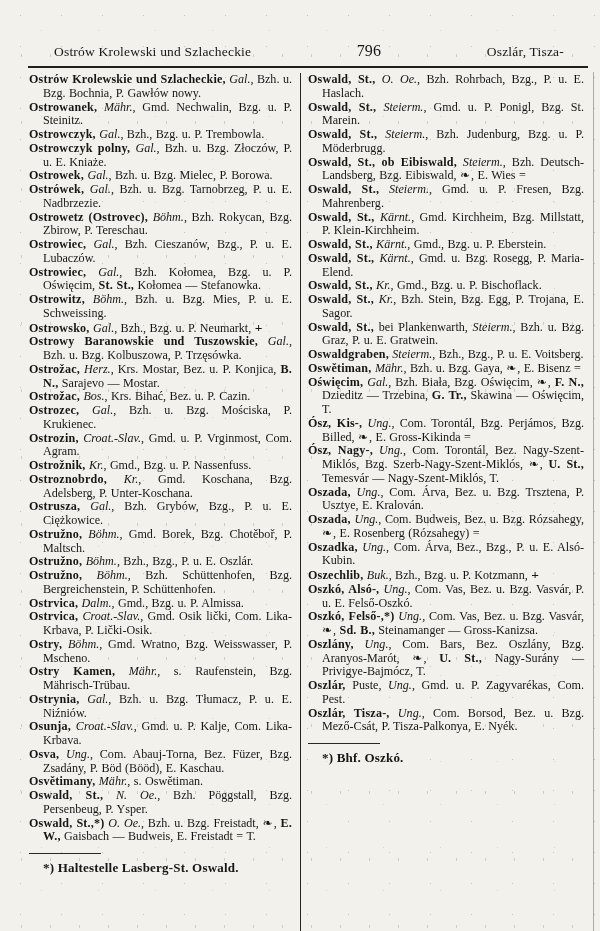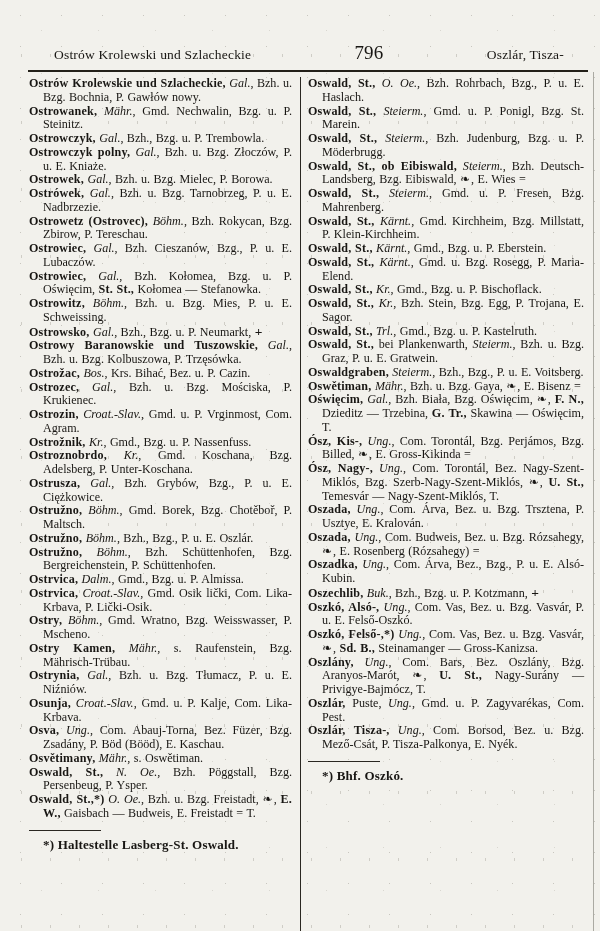--- a/index.html
+++ b/index.html
@@ -15,21 +15,21 @@
     font-family:"Liberation Serif", serif;
     color:#181613;
   }
   .page{position:relative;width:600px;height:931px;margin-top:12px;}
   .header{
     display:flex;align-items:baseline;
     padding:30px 36px 6px 54px;
     font-size:13.5px;letter-spacing:0.2px;
   }
   .header .ht-left{flex:0 0 auto;}
-  .header .ht-page{flex:1 1 auto;text-align:center;font-size:19px;}
+  .header .ht-page{flex:1 1 auto;text-align:center;font-size:16px;}
   .header .ht-right{flex:0 0 auto;}
   .header-rule{
     margin:0 12px 0 28px;height:0;
     border-top:2px solid #232019;
   }
   .columns{
     display:flex;align-items:stretch;
     padding:5px 0 0 29px;
   }
   .col{width:263px;}
@@ -80,20 +80,21 @@
           <div class="entry"><span class="b">Ostrowczyk,</span><span class="i"> Gal.</span><span>, Bzh., Bzg. u. P. Trembowla.</span></div>
           <div class="entry"><span class="b">Ostrowczyk polny,</span><span class="i"> Gal.</span><span>, Bzh. u. Bzg. Złoczów, P. u. E. Kniaże.</span></div>
           <div class="entry"><span class="b">Ostrowek,</span><span class="i"> Gal.</span><span>, Bzh. u. Bzg. Mielec, P. Borowa.</span></div>
           <div class="entry"><span class="b">Ostrówek,</span><span class="i"> Gal.</span><span>, Bzh. u. Bzg. Tarnobrzeg, P. u. E. Nadbrzezie.</span></div>
           <div class="entry"><span class="b">Ostrowetz (Ostrovec),</span><span class="i"> Böhm.</span><span>, Bzh. Rokycan, Bzg. Zbirow, P. Tereschau.</span></div>
           <div class="entry"><span class="b">Ostrowiec,</span><span class="i"> Gal.</span><span>, Bzh. Cieszanów, Bzg., P. u. E. Lubaczów.</span></div>
           <div class="entry"><span class="b">Ostrowiec,</span><span class="i"> Gal.</span><span>, Bzh. Kołomea, Bzg. u. P. Oświęcim, </span><span class="b">St. St.,</span><span> Kołomea — Stefanowka.</span></div>
           <div class="entry"><span class="b">Ostrowitz,</span><span class="i"> Böhm.</span><span>, Bzh. u. Bzg. Mies, P. u. E. Schweissing.</span></div>
           <div class="entry"><span class="b">Ostrowsko,</span><span class="i"> Gal.</span><span>, Bzh., Bzg. u. P. Neumarkt, </span><span class="dag">+</span></div>
           <div class="entry"><span class="b">Ostrowy Baranowskie und Tuszowskie,</span><span class="i"> Gal.</span><span>, Bzh. u. Bzg. Kolbuszowa, P. Trzęsówka.</span></div>
+          <div class="entry"><span class="b">Ostrožac,</span><span class="i"> Herz.</span><span>, Krs. Mostar, Bez. u. P. Konjica, </span><span class="b">B. N.,</span><span> Sarajevo — Mostar.</span></div>
           <div class="entry"><span class="b">Ostrožac,</span><span class="i"> Bos.</span><span>, Krs. Bihać, Bez. u. P. Cazin.</span></div>
           <div class="entry"><span class="b">Ostrozec,</span><span class="i"> Gal.</span><span>, Bzh. u. Bzg. Mościska, P. Krukienec.</span></div>
           <div class="entry"><span class="b">Ostrozin,</span><span class="i"> Croat.-Slav.</span><span>, Gmd. u. P. Vrginmost, Com. Agram.</span></div>
           <div class="entry"><span class="b">Ostrožnik,</span><span class="i"> Kr.</span><span>, Gmd., Bzg. u. P. Nassenfuss.</span></div>
           <div class="entry"><span class="b">Ostroznobrdo,</span><span class="i"> Kr.</span><span>, Gmd. Koschana, Bzg. Adelsberg, P. Unter-Koschana.</span></div>
           <div class="entry"><span class="b">Ostrusza,</span><span class="i"> Gal.</span><span>, Bzh. Grybów, Bzg., P. u. E. Ciężkowice.</span></div>
           <div class="entry"><span class="b">Ostružno,</span><span class="i"> Böhm.</span><span>, Gmd. Borek, Bzg. Chotěboř, P. Maltsch.</span></div>
           <div class="entry"><span class="b">Ostružno,</span><span class="i"> Böhm.</span><span>, Bzh., Bzg., P. u. E. Oszlár.</span></div>
           <div class="entry"><span class="b">Ostružno,</span><span class="i"> Böhm.</span><span>, Bzh. Schüttenhofen, Bzg. Bergreichenstein, P. Schüttenhofen.</span></div>
           <div class="entry"><span class="b">Ostrvica,</span><span class="i"> Dalm.</span><span>, Gmd., Bzg. u. P. Almissa.</span></div>
@@ -120,21 +121,20 @@
           <div class="entry"><span class="b">Oswald, St.,</span><span class="i"> O. Oe.</span><span>, Bzh. Rohrbach, Bzg., P. u. E. Haslach.</span></div>
           <div class="entry"><span class="b">Oswald, St.,</span><span class="i"> Steierm.</span><span>, Gmd. u. P. Ponigl, Bzg. St. Marein.</span></div>
           <div class="entry"><span class="b">Oswald, St.,</span><span class="i"> Steierm.</span><span>, Bzh. Judenburg, Bzg. u. P. Möderbrugg.</span></div>
           <div class="entry"><span class="b">Oswald, St., ob Eibiswald,</span><span class="i"> Steierm.</span><span>, Bzh. Deutsch-Landsberg, Bzg. Eibiswald, </span><span class="sym">❧</span><span>, E. Wies =</span></div>
           <div class="entry"><span class="b">Oswald, St.,</span><span class="i"> Steierm.</span><span>, Gmd. u. P. Fresen, Bzg. Mahrenberg.</span></div>
           <div class="entry"><span class="b">Oswald, St.,</span><span class="i"> Kärnt.</span><span>, Gmd. Kirchheim, Bzg. Millstatt, P. Klein-Kirchheim.</span></div>
           <div class="entry"><span class="b">Oswald, St.,</span><span class="i"> Kärnt.</span><span>, Gmd., Bzg. u. P. Eberstein.</span></div>
           <div class="entry"><span class="b">Oswald, St.,</span><span class="i"> Kärnt.</span><span>, Gmd. u. Bzg. Rosegg, P. Maria-Elend.</span></div>
           <div class="entry"><span class="b">Oswald, St.,</span><span class="i"> Kr.</span><span>, Gmd., Bzg. u. P. Bischoflack.</span></div>
           <div class="entry"><span class="b">Oswald, St.,</span><span class="i"> Kr.</span><span>, Bzh. Stein, Bzg. Egg, P. Trojana, E. Sagor.</span></div>
-          <div class="entry"><span class="b">Oswald, St.,</span><span class="i"> Trl.</span><span>, Gmd., Bzg. u. P. Kastelruth.</span></div>
           <div class="entry"><span class="b">Oswald, St.,</span><span> bei Plankenwarth, </span><span class="i">Steierm.</span><span>, Bzh. u. Bzg. Graz, P. u. E. Gratwein.</span></div>
           <div class="entry"><span class="b">Oswaldgraben,</span><span class="i"> Steierm.</span><span>, Bzh., Bzg., P. u. E. Voitsberg.</span></div>
           <div class="entry"><span class="b">Oswětiman,</span><span class="i"> Mähr.</span><span>, Bzh. u. Bzg. Gaya, </span><span class="sym">❧</span><span>, E. Bisenz =</span></div>
           <div class="entry"><span class="b">Oświęcim,</span><span class="i"> Gal.</span><span>, Bzh. Biała, Bzg. Oświęcim, </span><span class="sym">❧</span><span>, </span><span class="b">F. N.,</span><span> Dzieditz — Trzebina, </span><span class="b">G. Tr.,</span><span> Skawina — Oświęcim, T.</span></div>
           <div class="entry"><span class="b">Ósz, Kis-,</span><span class="i"> Ung.</span><span>, Com. Torontál, Bzg. Perjámos, Bzg. Billed, </span><span class="sym">❧</span><span>, E. Gross-Kikinda =</span></div>
           <div class="entry"><span class="b">Ósz, Nagy-,</span><span class="i"> Ung.</span><span>, Com. Torontál, Bez. Nagy-Szent-Miklós, Bzg. Szerb-Nagy-Szent-Miklós, </span><span class="sym">❧</span><span>, </span><span class="b">U. St.,</span><span> Temesvár — Nagy-Szent-Miklós, T.</span></div>
           <div class="entry"><span class="b">Oszada,</span><span class="i"> Ung.</span><span>, Com. Árva, Bez. u. Bzg. Trsztena, P. Usztye, E. Kralován.</span></div>
           <div class="entry"><span class="b">Oszada,</span><span class="i"> Ung.</span><span>, Com. Budweis, Bez. u. Bzg. Rózsahegy, </span><span class="sym">❧</span><span>, E. Rosenberg (Rózsahegy) =</span></div>
           <div class="entry"><span class="b">Oszadka,</span><span class="i"> Ung.</span><span>, Com. Árva, Bez., Bzg., P. u. E. Alsó-Kubin.</span></div>
           <div class="entry"><span class="b">Oszechlib,</span><span class="i"> Buk.</span><span>, Bzh., Bzg. u. P. Kotzmann, </span><span class="dag">+</span></div>

